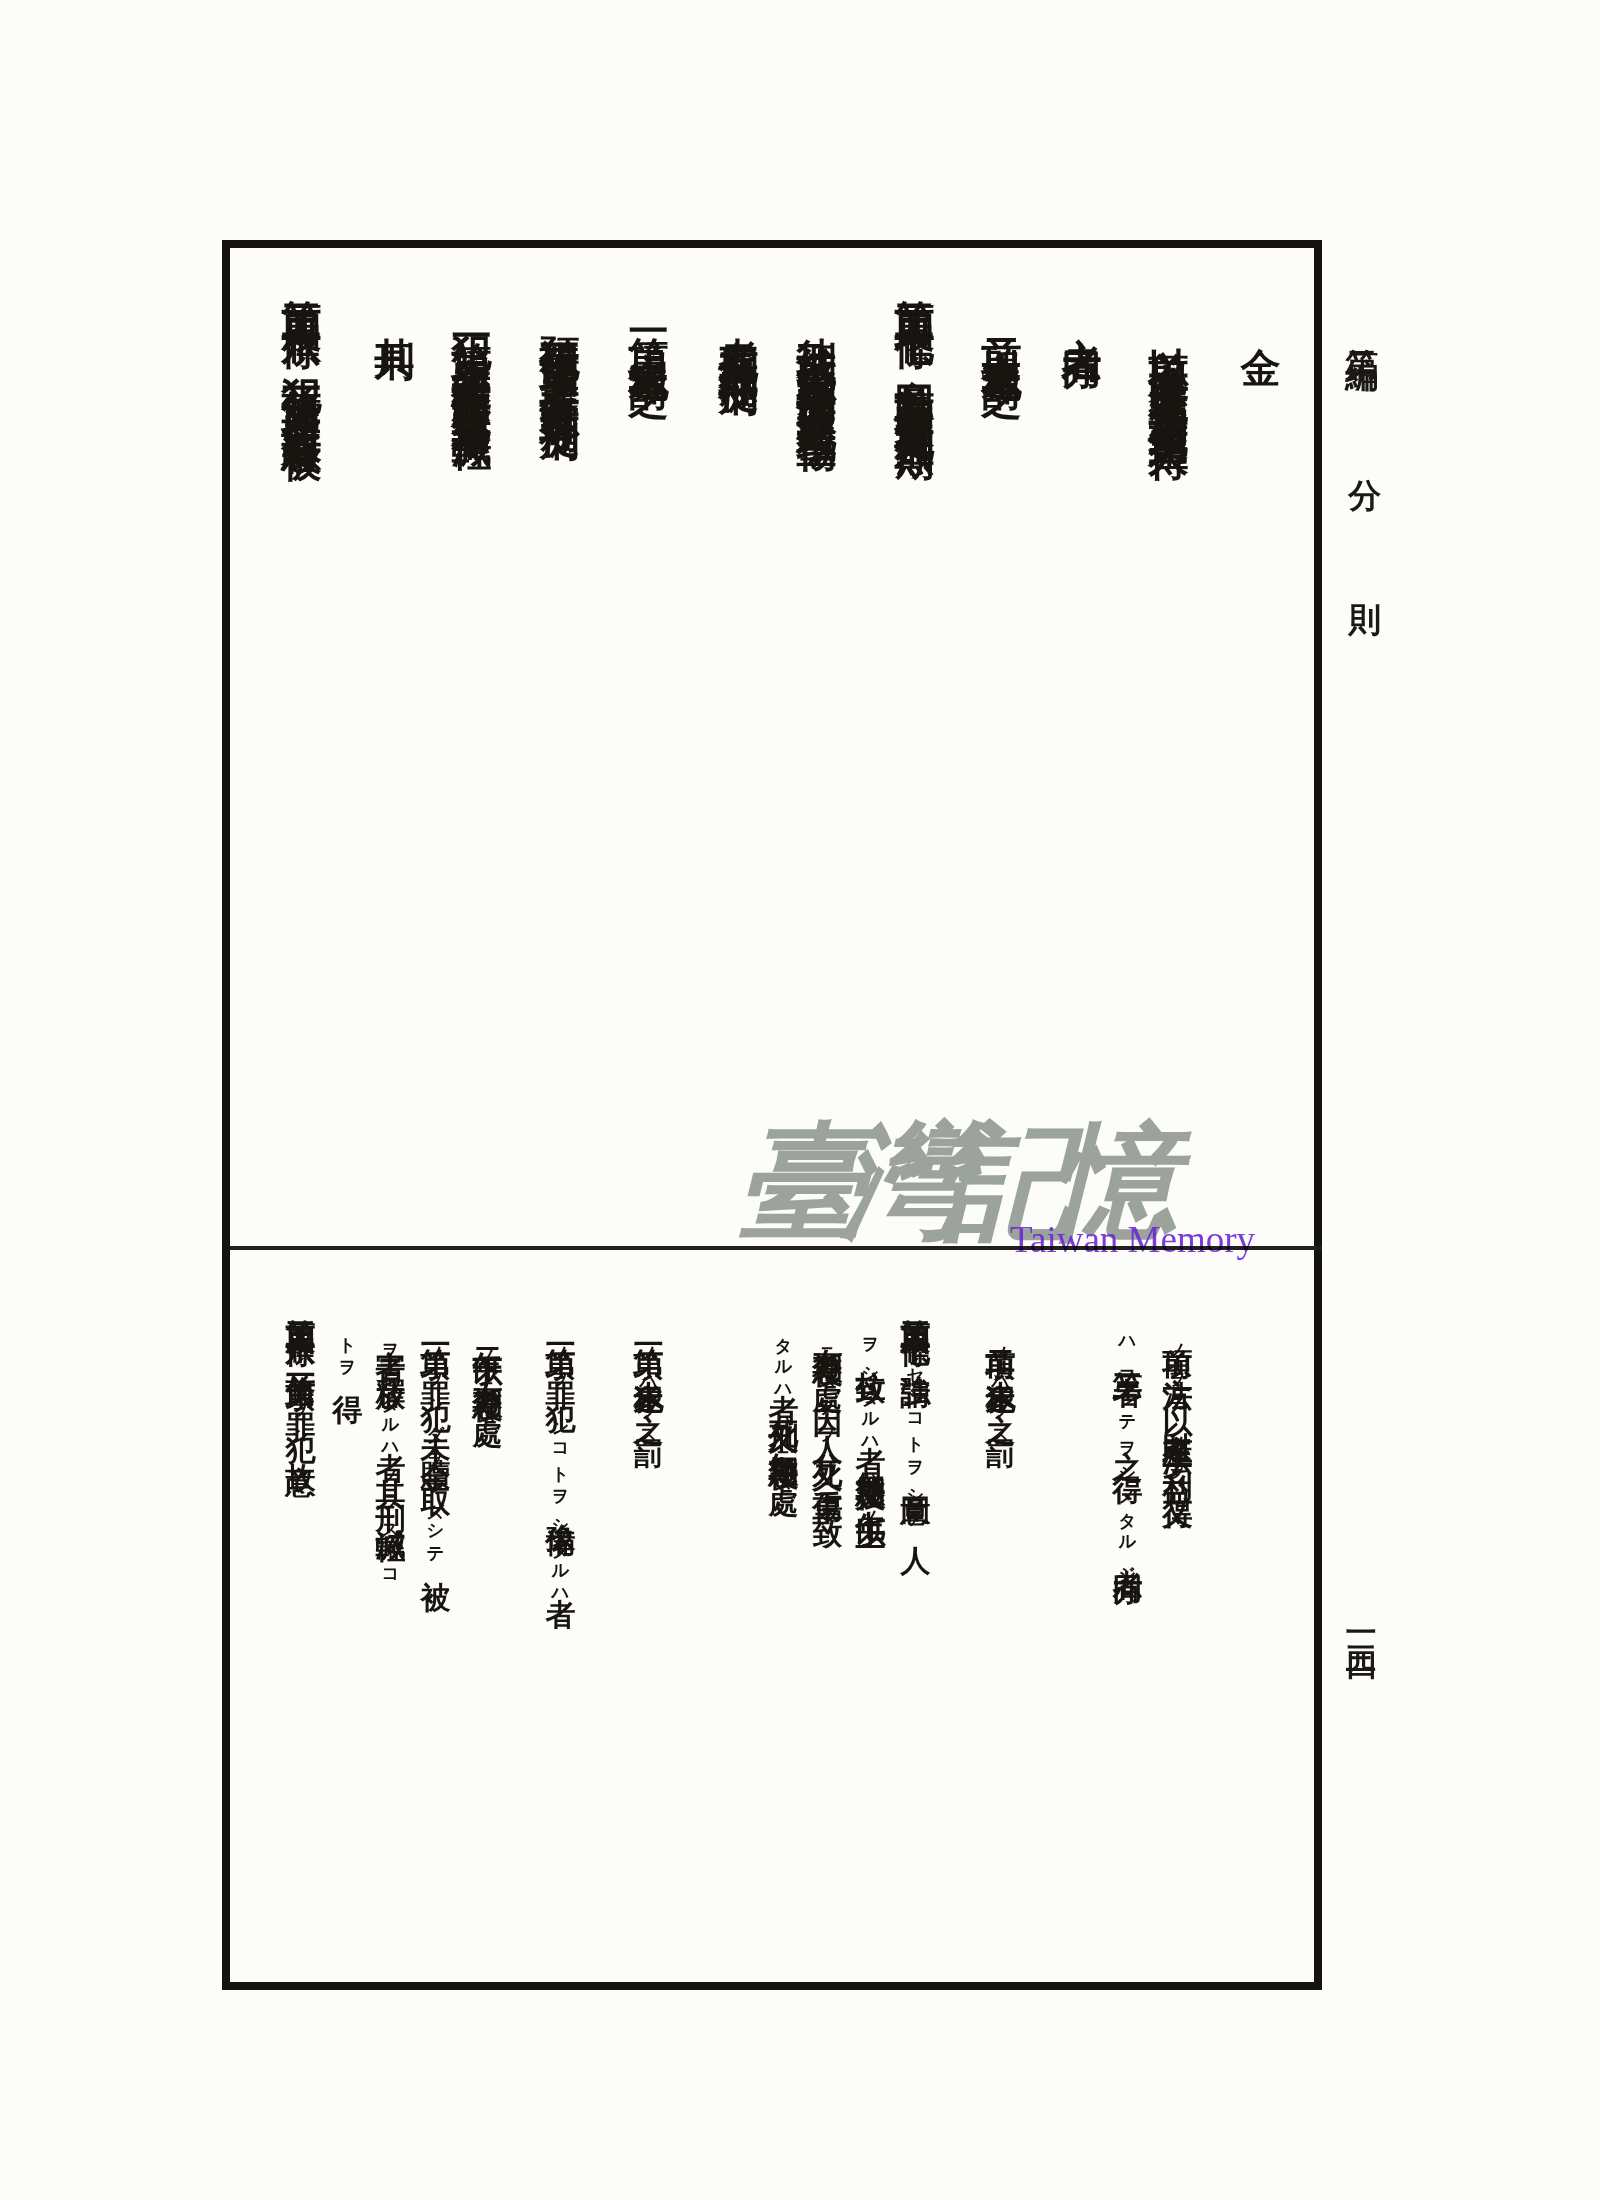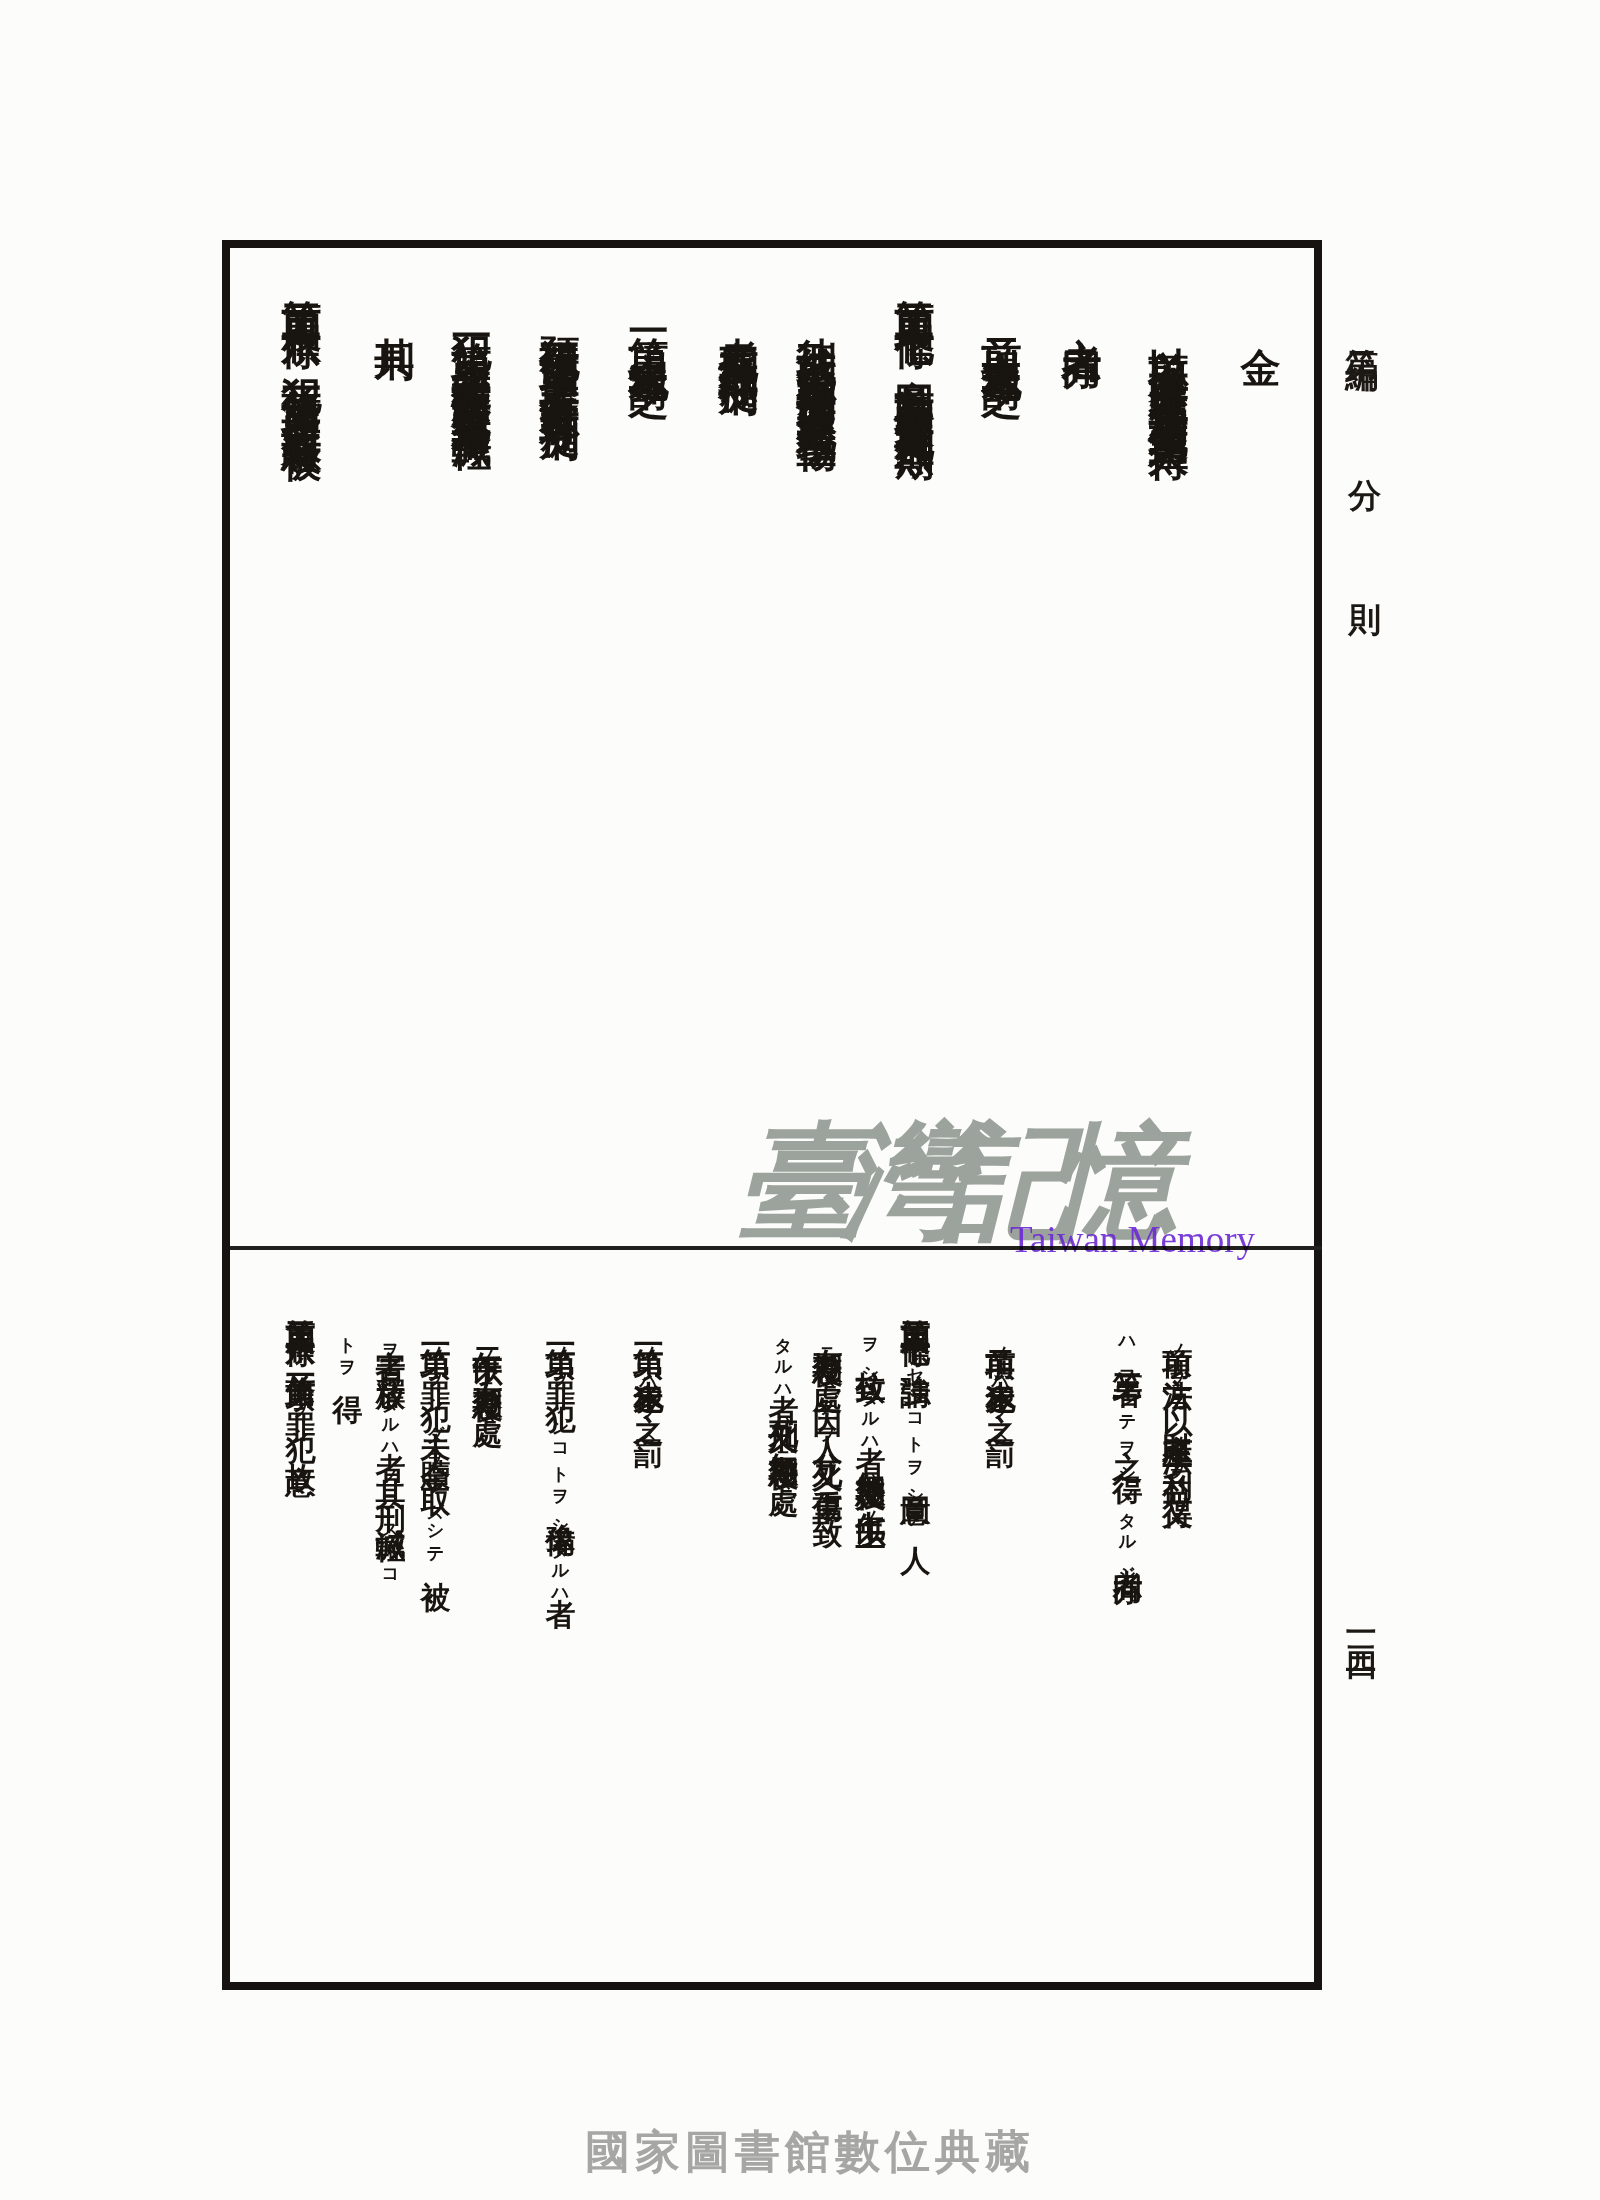--- a/index.html
+++ b/index.html
@@ -99,14 +99,13 @@
       <div class="vcol bot-col" style="left: 375px; top: 1325px;"><span>害</span><span>者</span><span class="kana">ヲ</span><span>釋</span><span>放</span><span class="kana">シ</span><span class="kana">タ</span><span class="kana">ル</span><span>者</span><span class="kana">ハ</span><span>其</span><span class="kana">ノ</span><span>刑</span><span class="kana">ヲ</span><span>減</span><span>輕</span><span class="kana">ス</span><span class="kana">ル</span><span class="kana">コ</span></div>
       <div class="vcol bot-col" style="left: 332px; top: 1325px;"><span class="kana">ト</span><span class="kana">ヲ</span><span>得</span></div>
       <div class="vcol bot-col" style="left: 285px; top: 1296px;"><span>第</span><span>三</span><span>百</span><span>四</span><span>十</span><span>八</span><span>條</span><span>　</span><span>前</span><span>條</span><span>第</span><span>一</span><span>項</span><span class="kana">ノ</span><span>罪</span><span class="kana">ヲ</span><span>犯</span><span class="kana">シ</span><span>故</span><span>意</span></div>
     </div>
 
   <div class="watermark">
     <span class="wm-cjk">臺灣記憶</span>
     <span class="wm-latin">Taiwan Memory</span>
   </div>
 
-  <div class="footer-caption">國家圖書館數位典藏</div>
 </div>
 
 </body></html>

